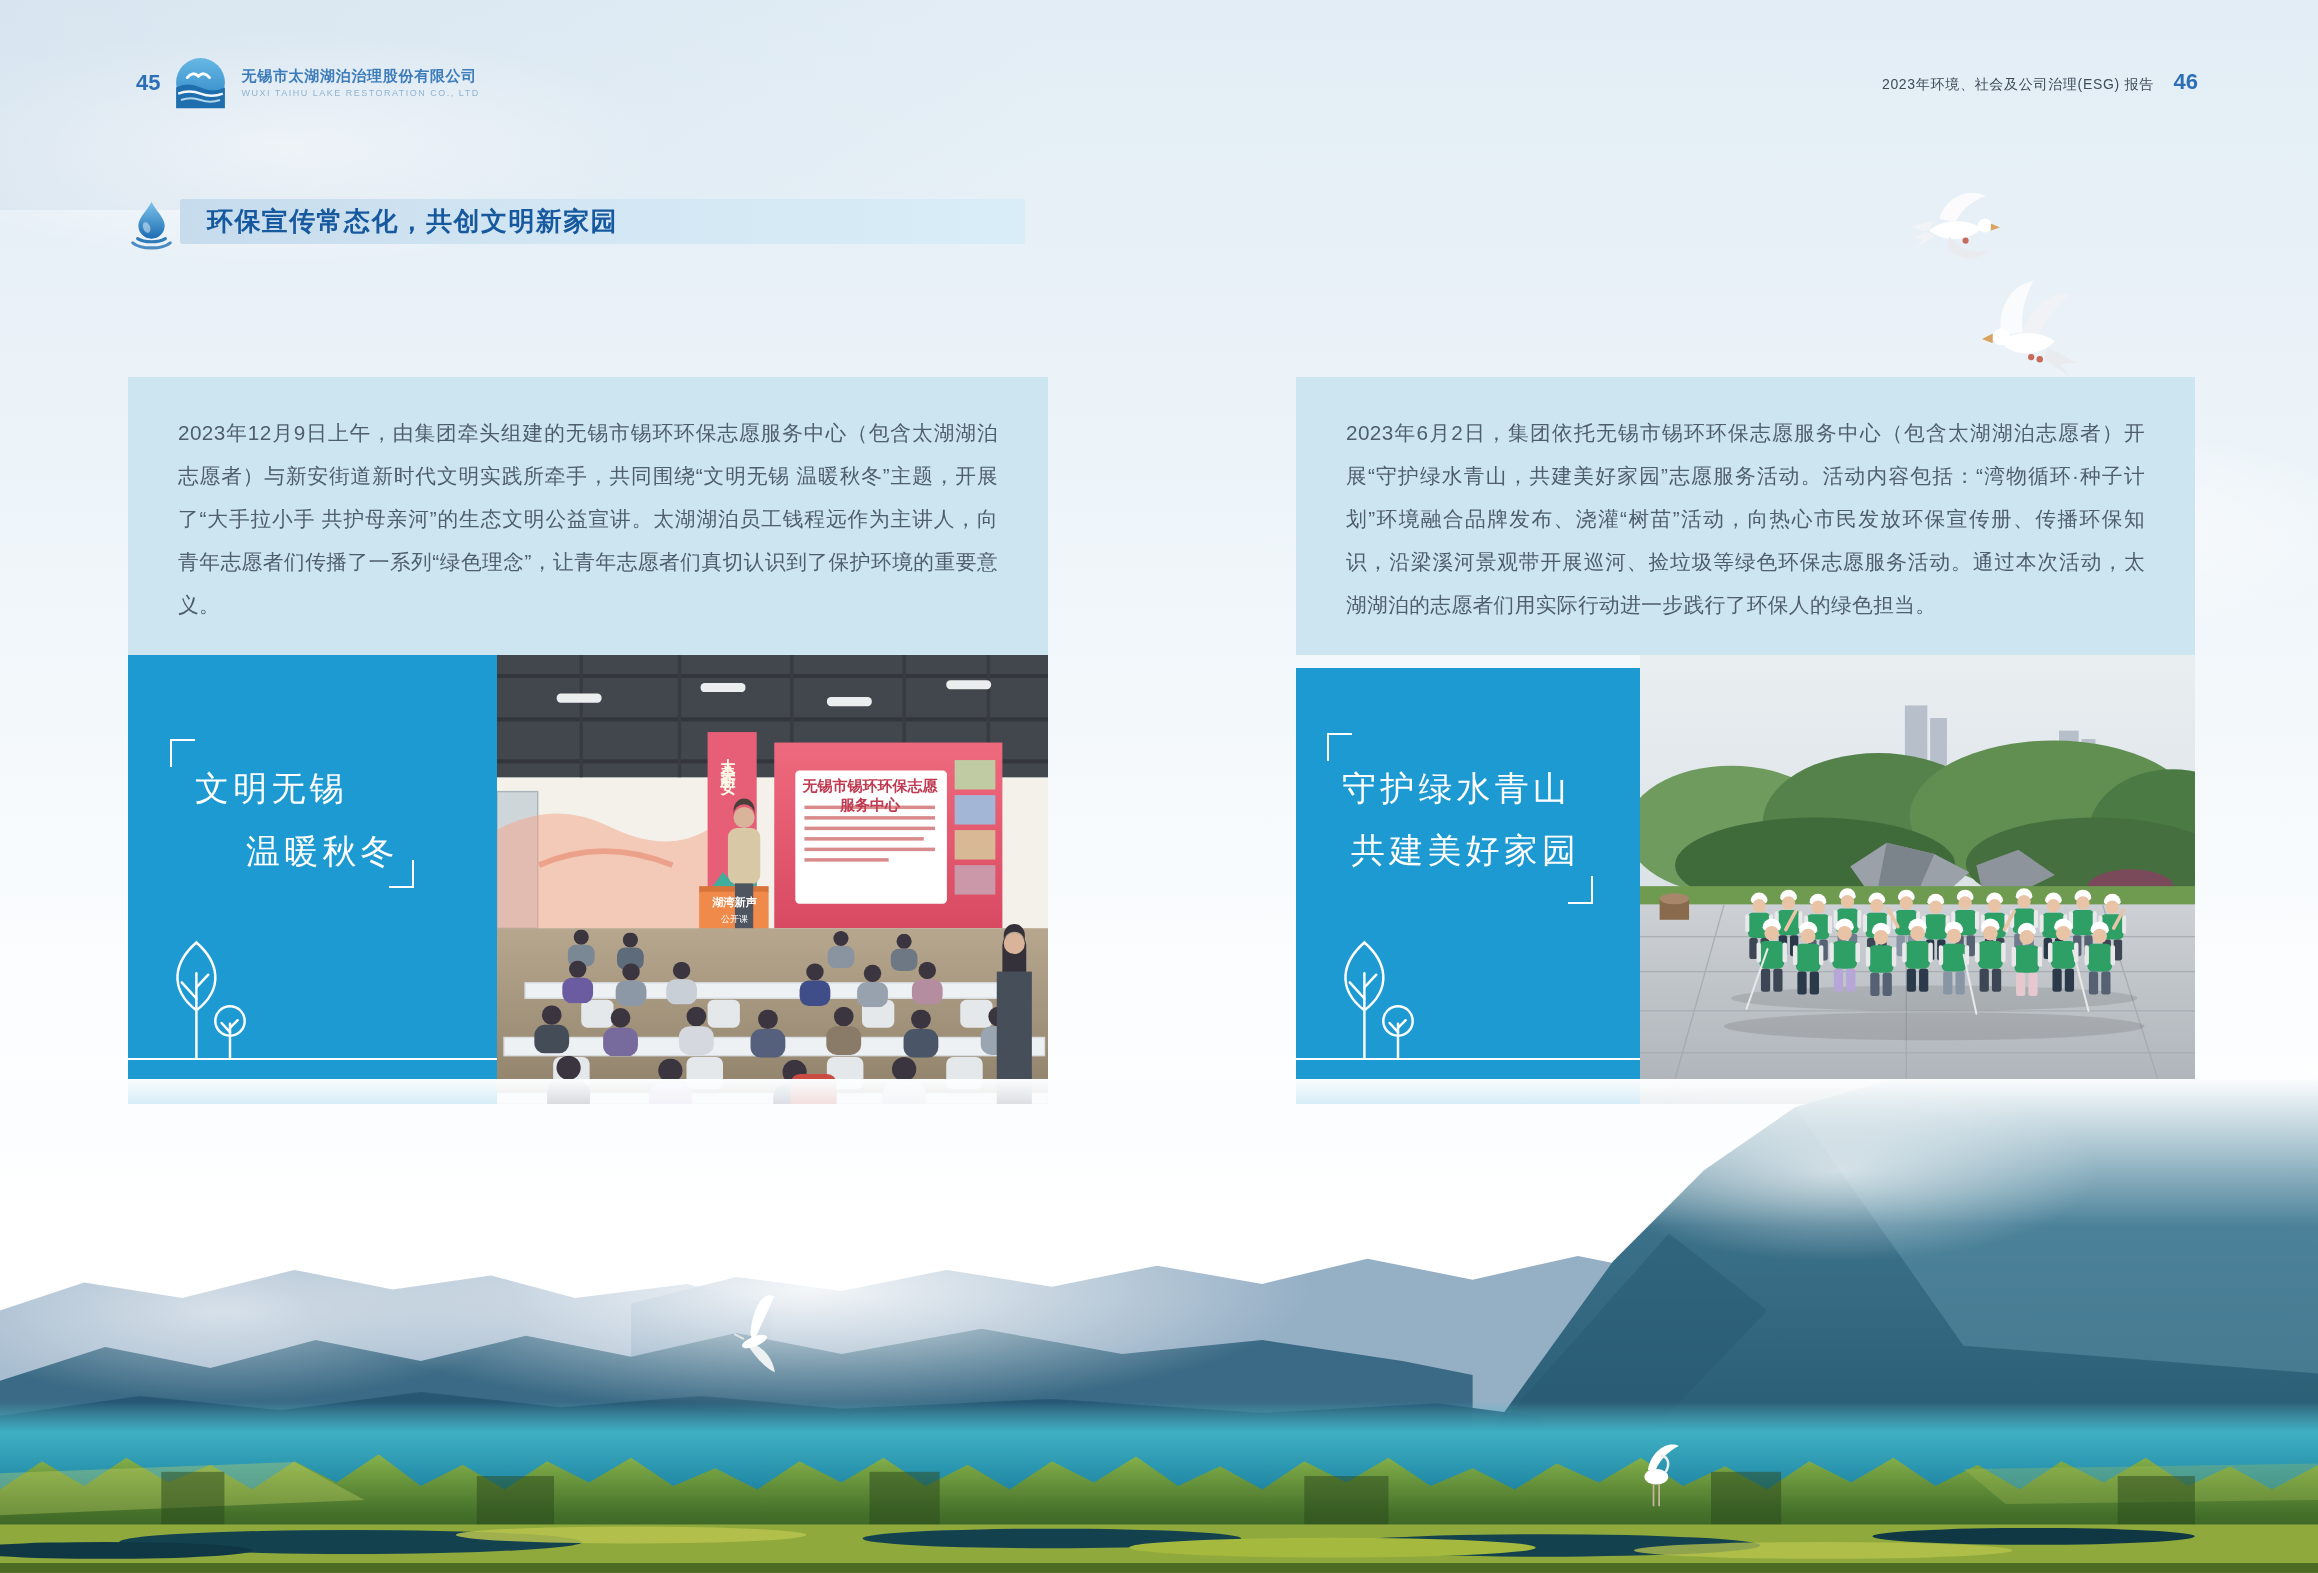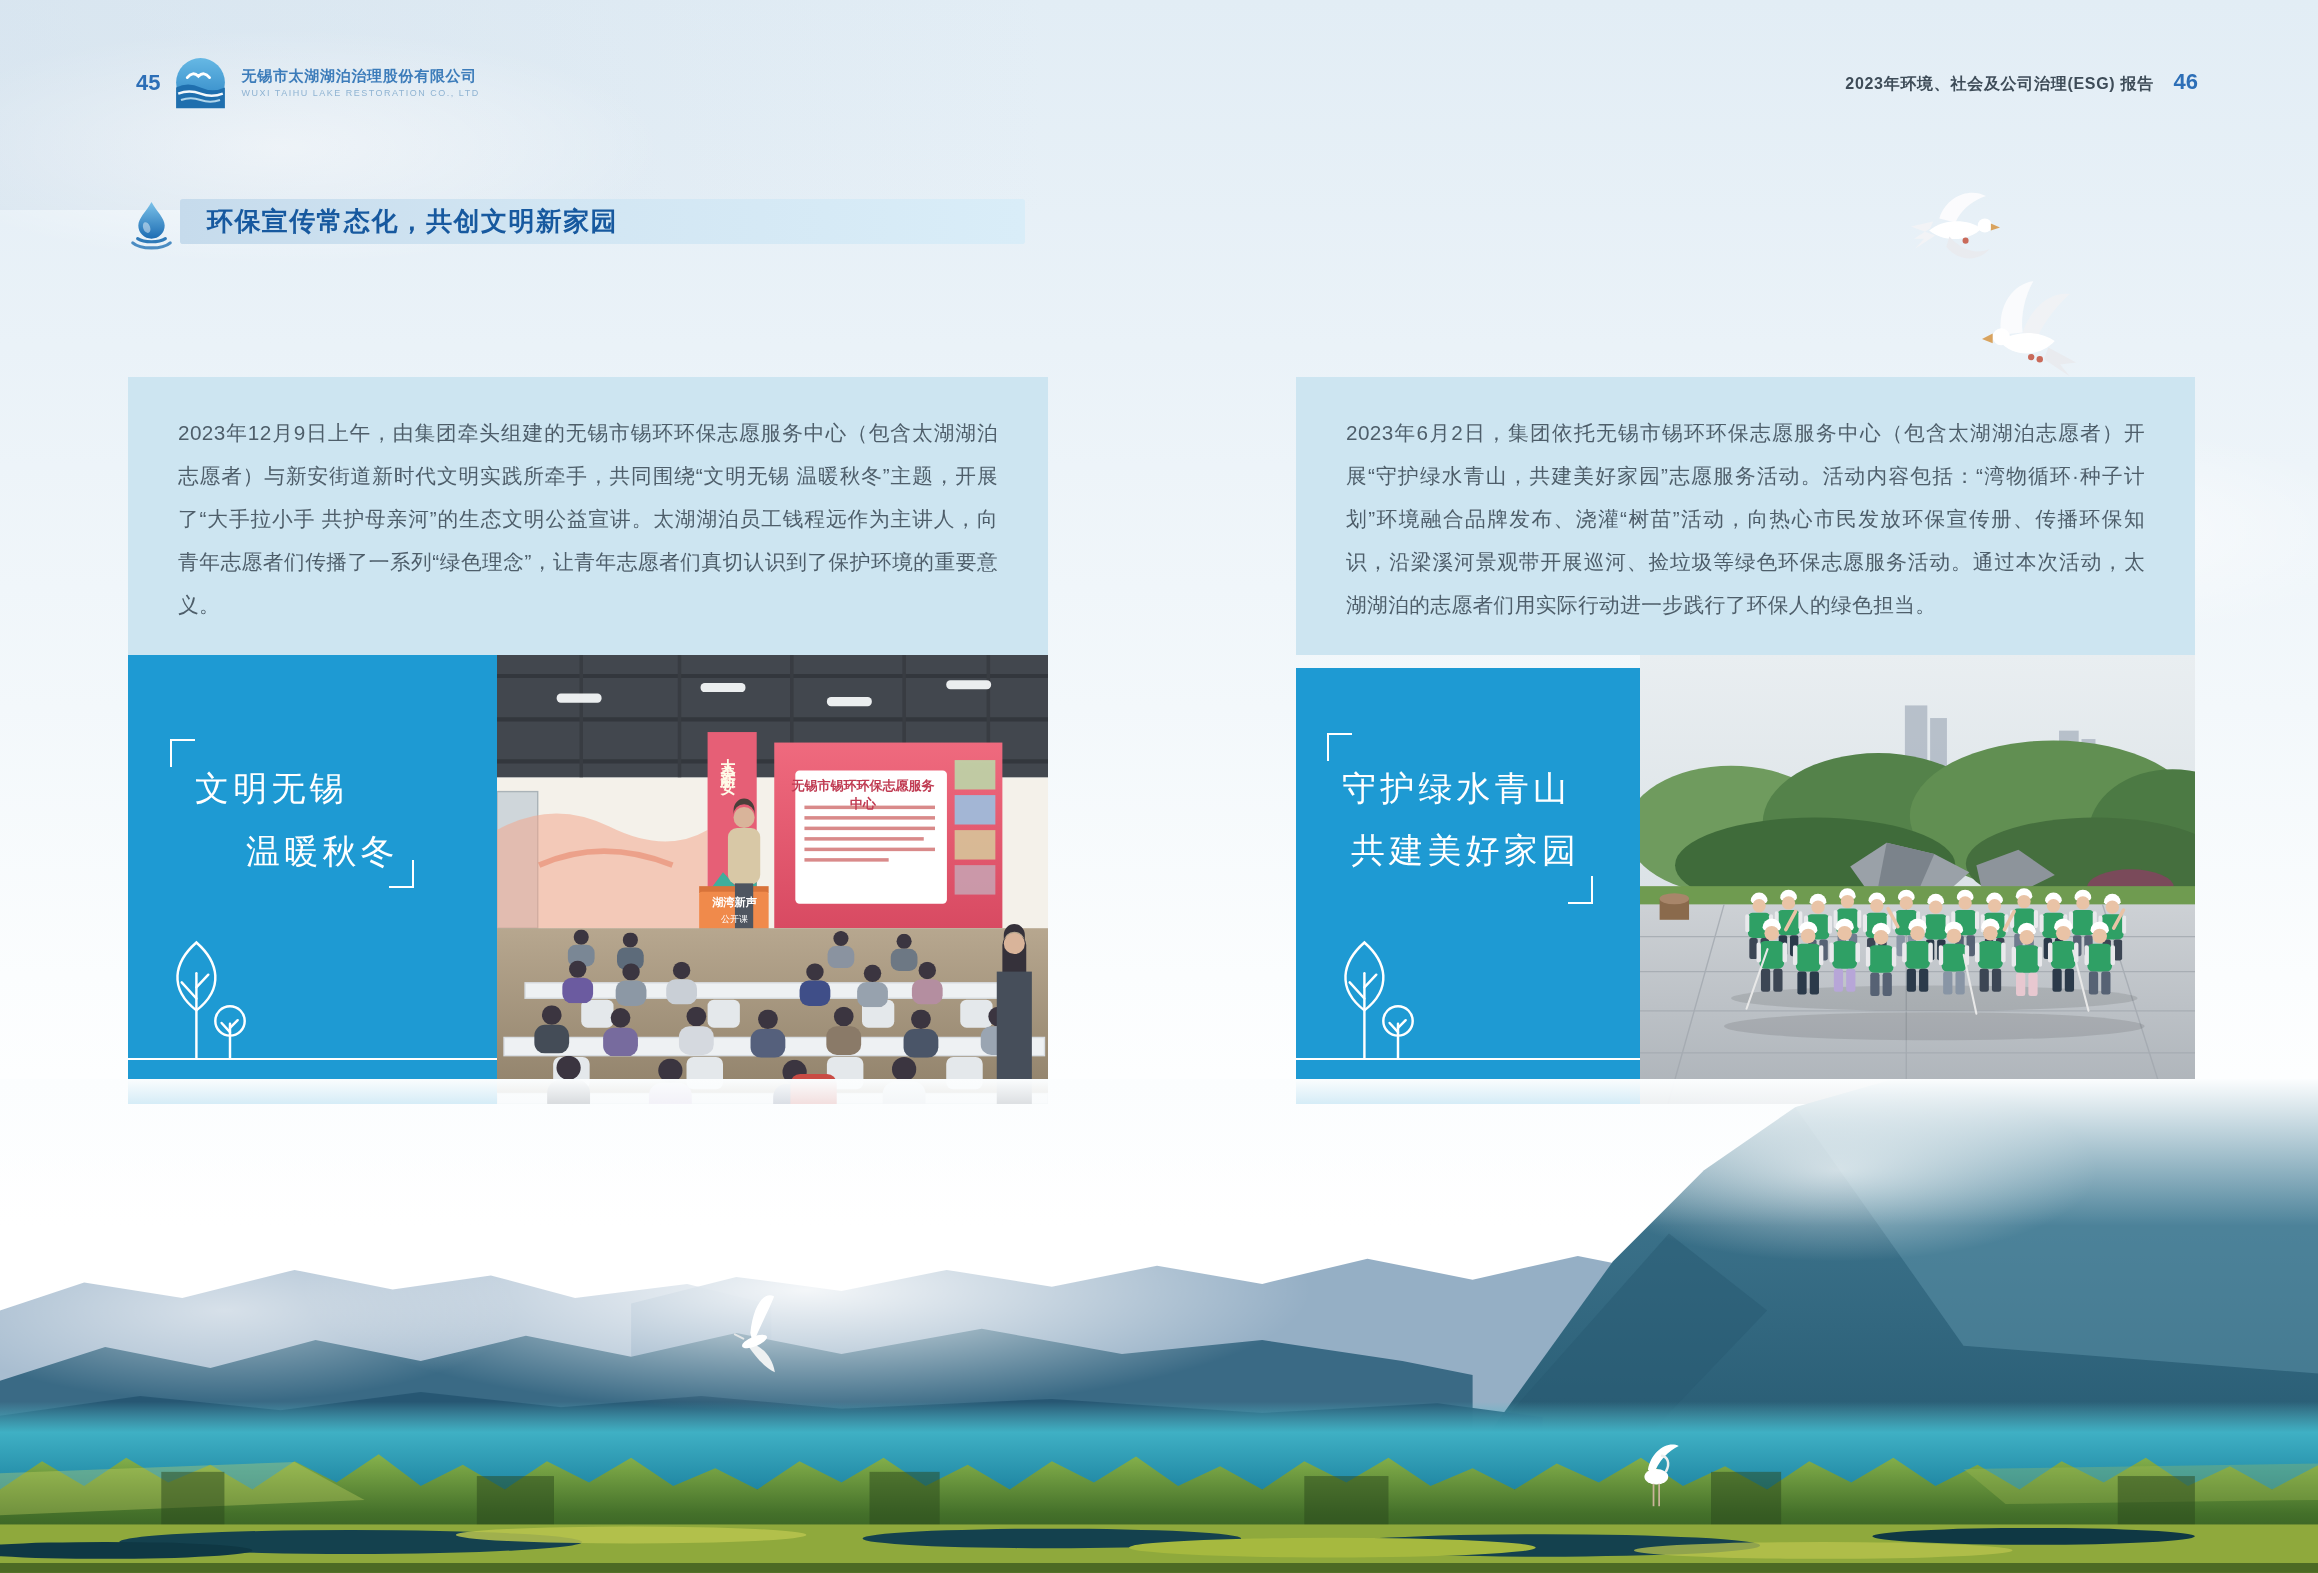--- a/index.html
+++ b/index.html
@@ -17,21 +17,21 @@
   .tint-top { top:0; left:0; width:100%; height:210px;
     background:linear-gradient(90deg,rgba(198,215,230,.35),rgba(255,255,255,0) 45%); }
 
   
   .header-left { position:absolute; left:136px; top:56px; display:flex; align-items:center; gap:14px; }
   .pagenum { color:#2d6fb7; font-size:22px; font-weight:bold; }
   .company-names { display:flex; flex-direction:column; gap:2.8px; }
   .company-cn { color:#3c7cba; font-size:15px; font-weight:bold; letter-spacing:0.7px; }
   .company-en { color:#8fb3d2; font-size:9px; letter-spacing:1.5px; }
   .header-right { position:absolute; right:121px; top:69px; display:flex; align-items:baseline; gap:19.6px; }
-  .report-title { color:#3e4c58; font-size:16px; font-weight:bold; letter-spacing:0.7px; }
+  .report-title { color:#3e4c58; font-size:14px; font-weight:normal; letter-spacing:0.7px; }
 
   
   .section-banner { position:absolute; left:180px; top:199px; width:845px; height:45px;
     background:linear-gradient(90deg,#c6dbec 0%,#d2e6f3 45%,#d9edf8 100%);
     border-radius:2.8px; display:flex; align-items:center; padding-left:27px; }
   .section-title { color:#17599f; font-size:26px; font-weight:bold; letter-spacing:1.4px; }
   .drop-icon { position:absolute; left:130px; top:201px; }
 
   .intro-text { position:absolute; left:128px; top:301px; width:1542px;
     color:#51616d; font-size:21px; letter-spacing:0.4px; }
@@ -59,22 +59,22 @@
   .pr .qopen  { left:31px;  top:65px; }
   .pr .qclose { left:272px; top:208px; }
   .groundline { position:absolute; left:0; right:0; bottom:44px; height:2.1px; background:#ffffff; }
   .tree-icon { position:absolute; left:32px; bottom:45px; }
 
   .photo { position:relative; flex:1; overflow:hidden; }
   .photo svg.scene { display:block; width:100%; height:100%; }
   .photo-label { position:absolute; color:#fff; }
   .lbl-banner { left:220px; top:90px; height:161px; writing-mode:vertical-rl;
     font-size:15.4px; letter-spacing:7px; font-weight:bold; color:#fffbe8; }
-  .lbl-screen { left:294px; top:122px; width:144px; text-align:center;
-    font-size:13px; font-weight:bold; color:#c03b52; }
+  .lbl-screen { left:301px; top:122px; width:144px; text-align:center;
+    font-size:15px; font-weight:bold; color:#c03b52; }
   .lbl-podium1 { left:205px; top:240px; width:65px; text-align:center; font-size:11.2px; font-weight:bold; }
   .lbl-podium2 { left:205px; top:258px; width:65px; text-align:center; font-size:9px; }
 
   
   .landscape { position:absolute; left:0; bottom:0; width:2319px; height:494px; }
   .land-fade { position:absolute; left:0; top:0; width:100%; height:147px;
     background:linear-gradient(180deg,#fbfdfe 0%,rgba(251,253,254,0) 100%); }
   .dove { position:absolute; }
   .dove1 { left:1906px; top:188px; }
   .dove2 { left:1969px; top:279px; }

